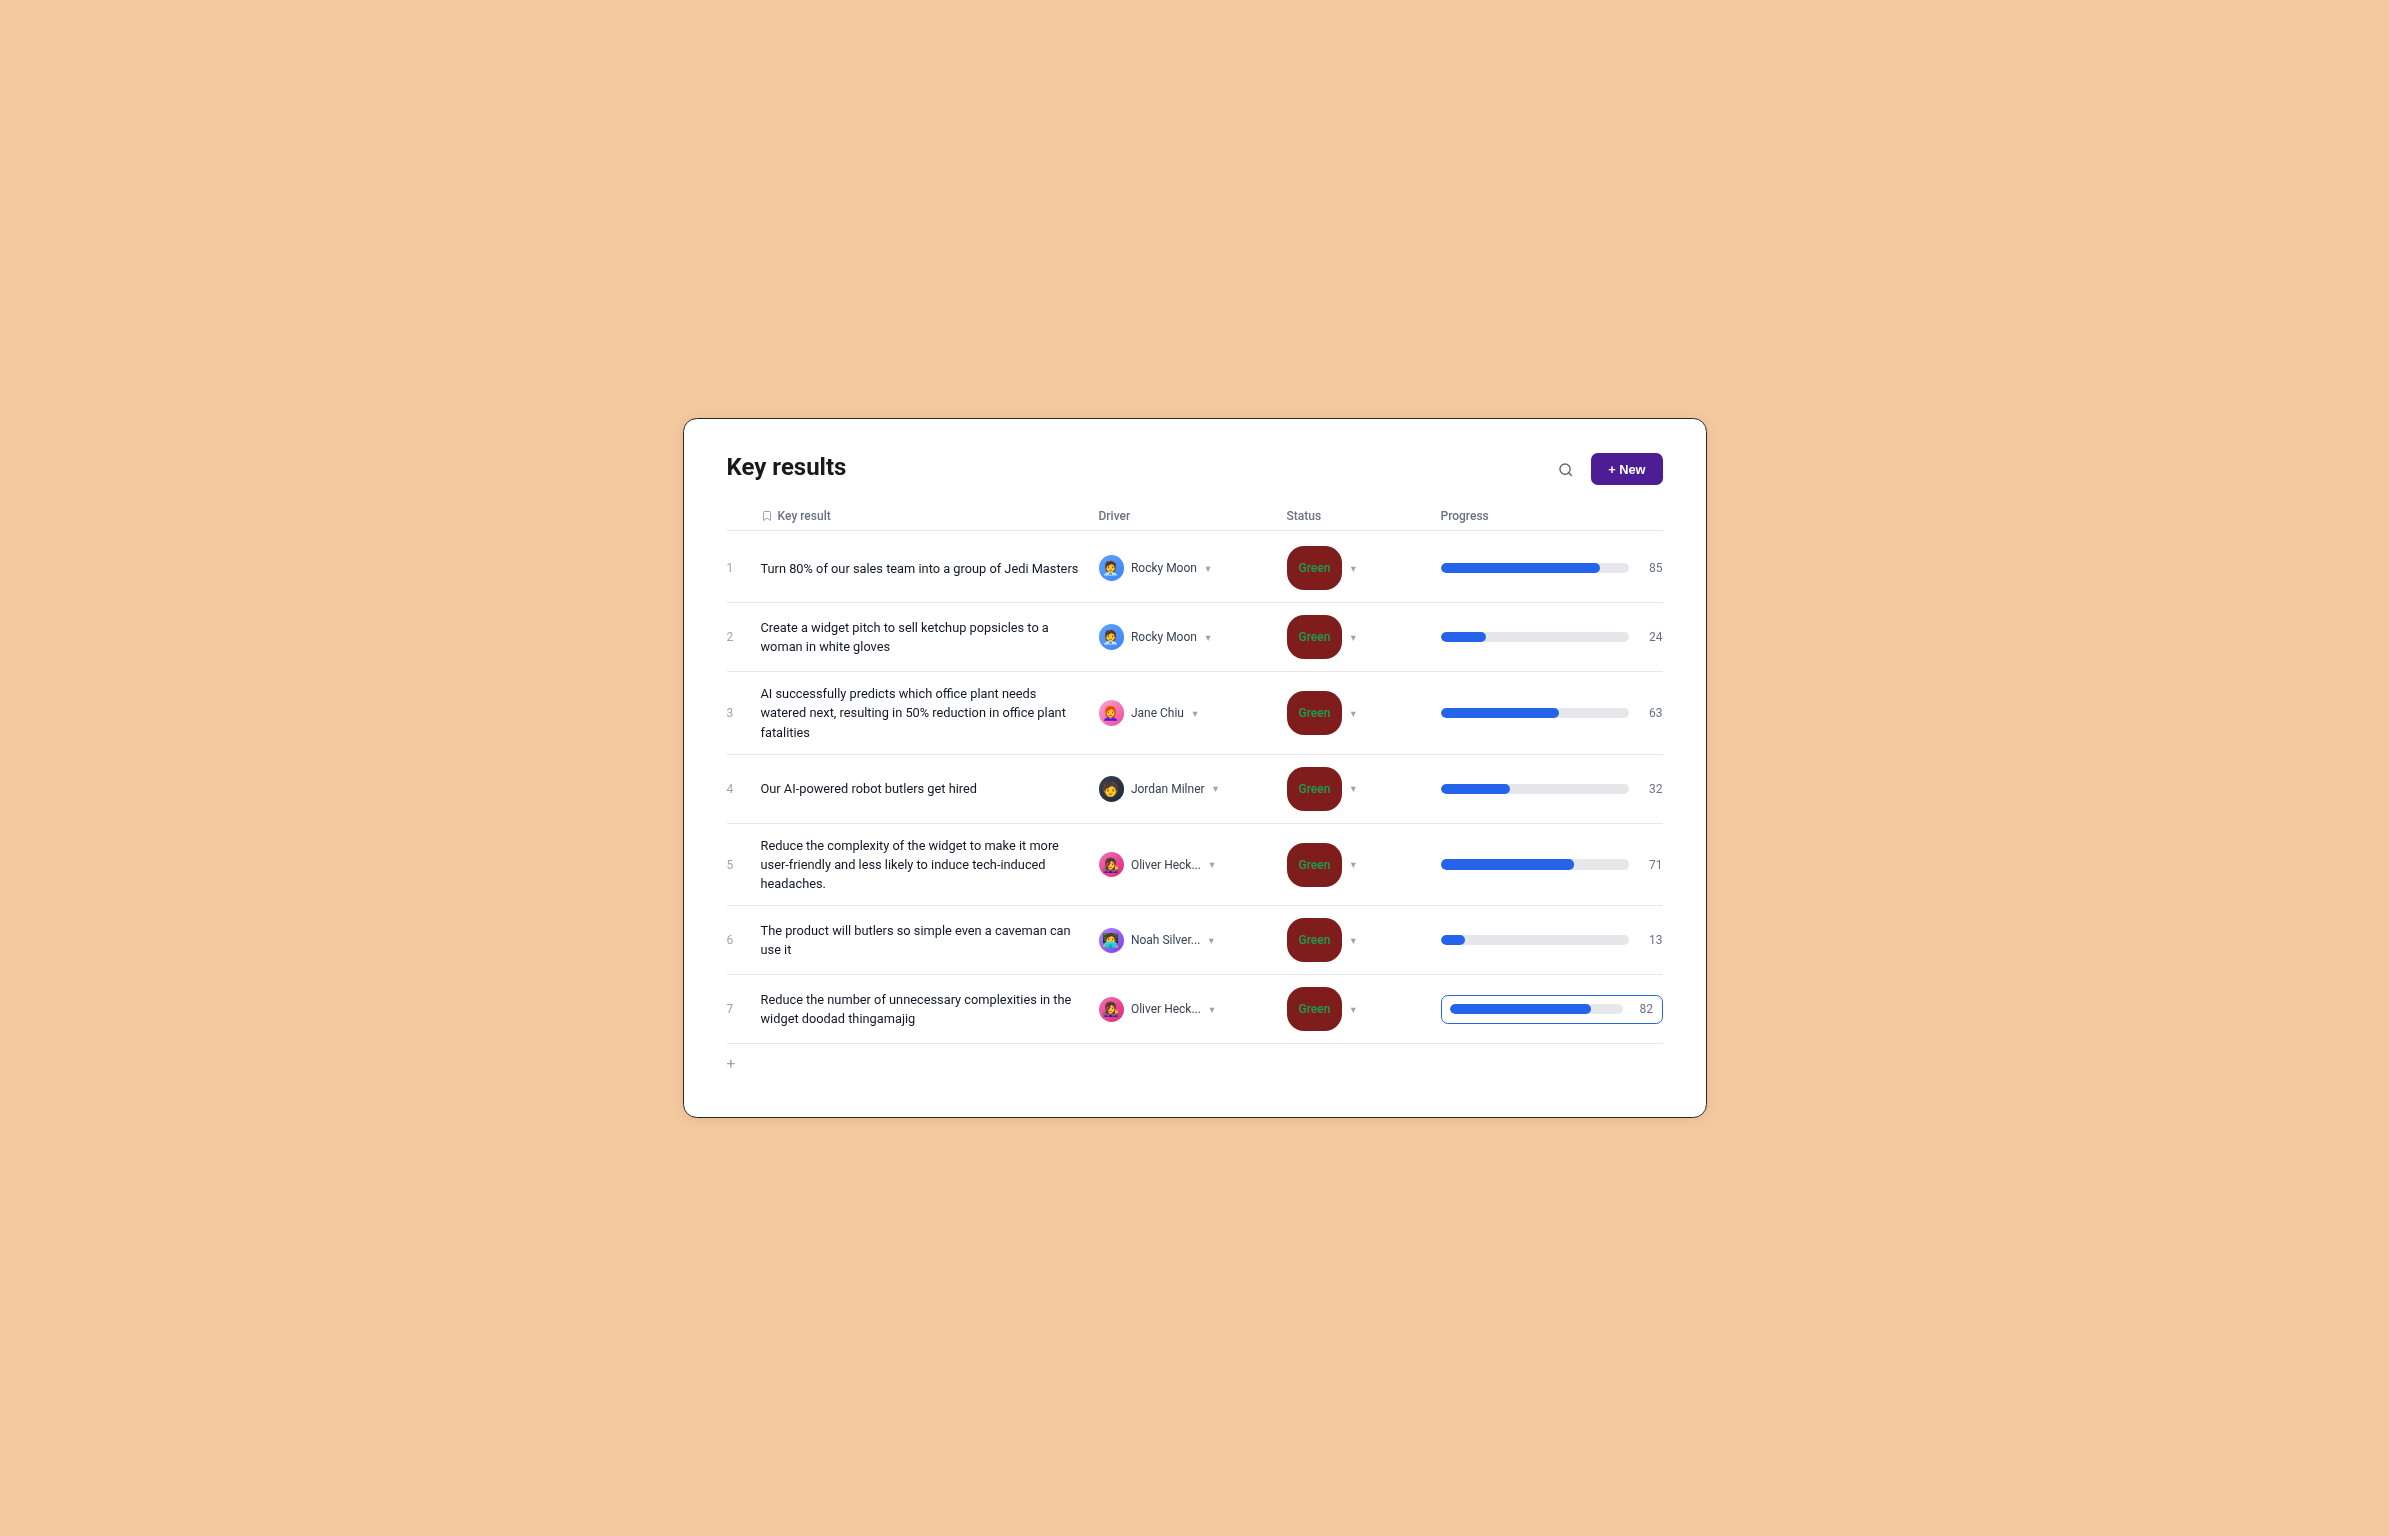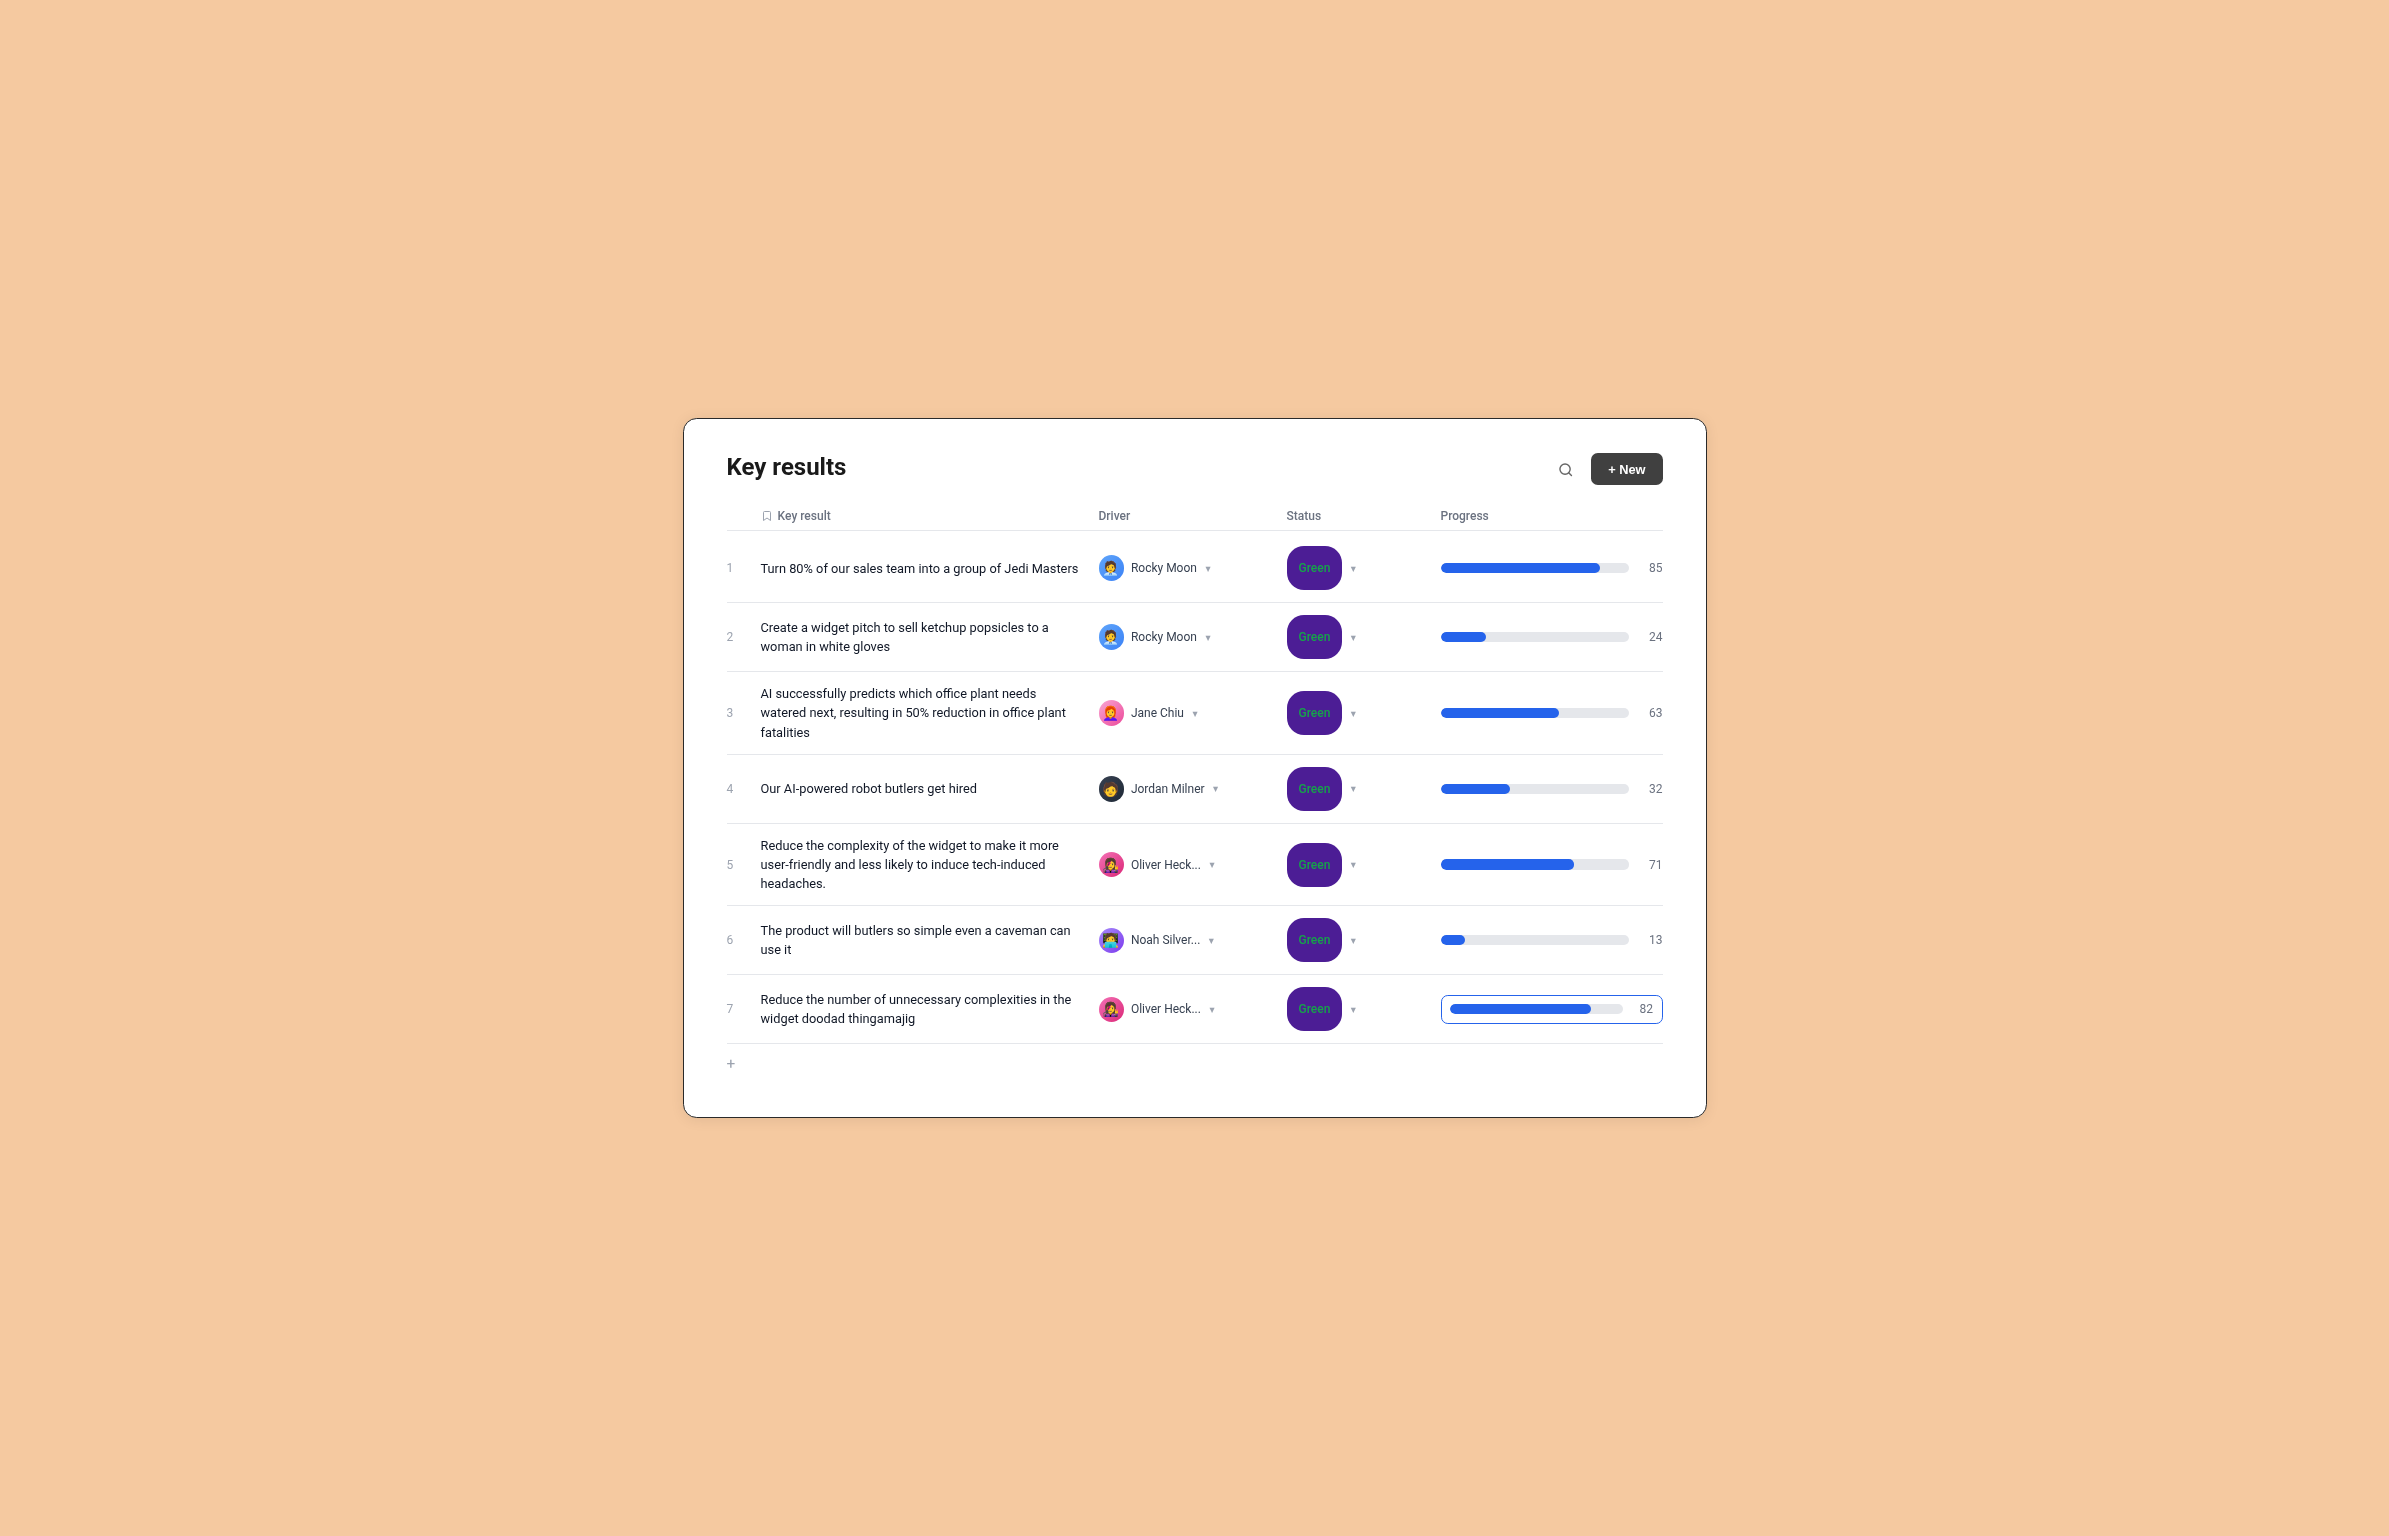--- a/index.html
+++ b/index.html
@@ -49,21 +49,21 @@
       width: 31px;
       height: 31px;
       display: flex;
       align-items: center;
       justify-content: center;
       border-radius: 5.1px;
       color: #666;
     }
 
     .new-btn {
-      background: #404040;
+      background: #4c1d95;
       color: white;
       border: none;
       border-radius: 6.8px;
       padding: 8.5px 17px;
       font-size: 12.8px;
       font-weight: 600;
       cursor: pointer;
       display: flex;
       align-items: center;
       gap: 5.1px;
@@ -139,21 +139,21 @@
       margin-left: 1.7px;
     }
 
     .status-cell {
       display: flex;
       align-items: center;
       gap: 6.8px;
     }
 
     .status-badge {
-      background: #4c1d95;
+      background: #7f1d1d;
       color: #16a34a;
       border-radius: 17px;
       padding: 15px 12px;
       font-size: 12px;
       font-weight: 500;
     }
 
     .progress-cell {
       display: flex;
       align-items: center;

